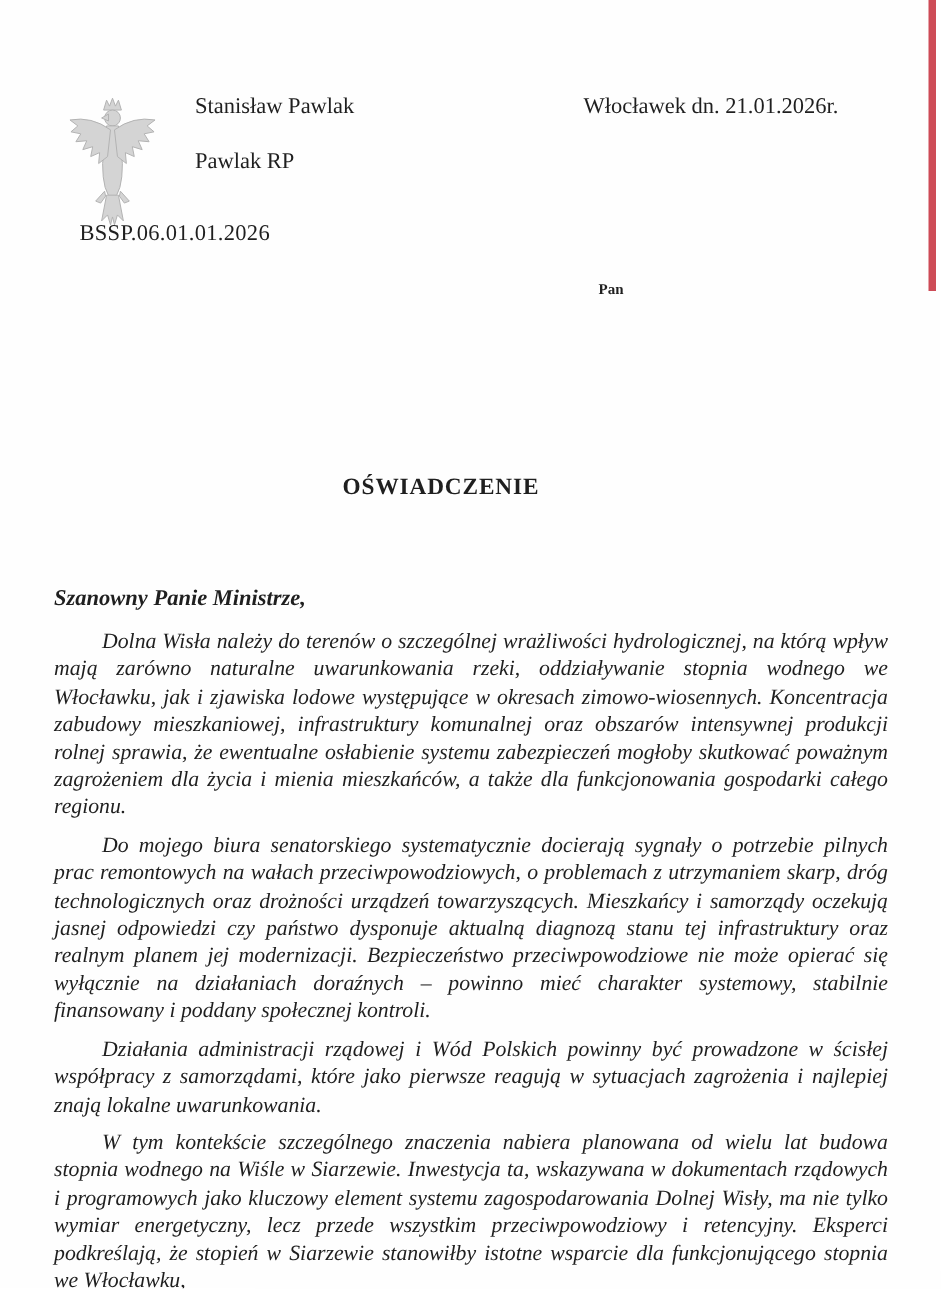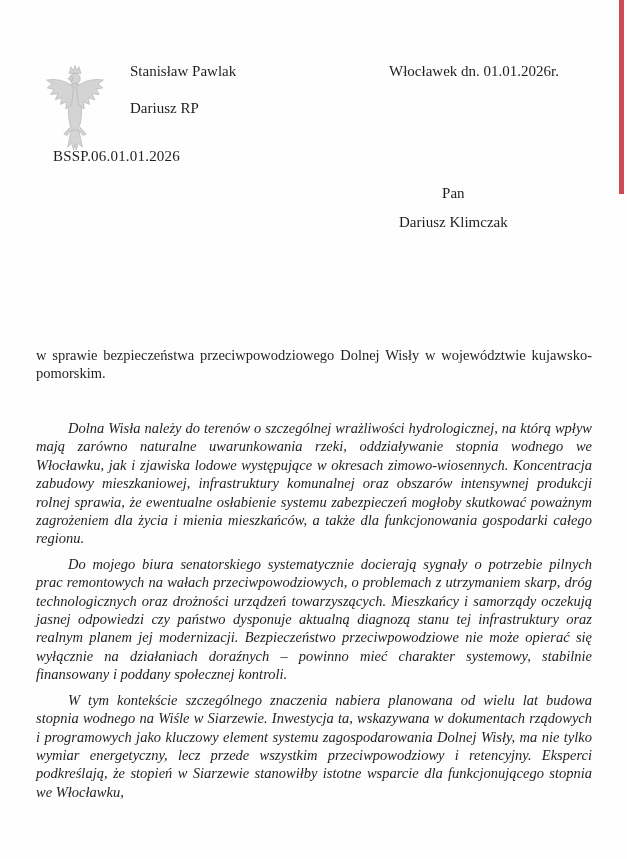--- a/index.html
+++ b/index.html
@@ -30,23 +30,22 @@
 
   
   .emblem { position: absolute; left: 44px; top: 56px; }
   .sender-name  { left: 130px; top: 63px;  font-size: 15px; }
   .sender-title { left: 130px; top: 100px; font-size: 15px; }
   .place-date   { left: 389px; top: 63px;  font-size: 15px; }
   .reference    { left: 53px;  top: 148px; font-size: 15px; font-weight: normal; letter-spacing: .2px; }
 
   .recipient {
     left: 399px; top: 179px;
-    font-size: 15px; font-weight: normal;
+    font-size: 10px; font-weight: bold;
     line-height: 29px;
-    text-align: center;
   }
 
   .doc-title {
     left: 16px; top: 316px; width: 556px;
     text-align: center;
     font-size: 15.5px; font-weight: bold;
     letter-spacing: .6px;
   }
 
   .subject {
@@ -89,32 +88,33 @@
         <path d="M45 36 Q26 22 4 26 L12 32 L5 38 L15 40 L10 48 L21 47 L17 56 L27 53 L25 63 L34 59 L33 70 L42 63 Z"></path>
         <path d="M49 36 Q68 22 90 26 L82 32 L89 38 L79 40 L84 48 L73 47 L77 56 L67 53 L69 63 L60 59 L61 70 L52 63 Z"></path>
         <path d="M41 102 L36 128 L42 122 L45 132 L47 124 L49 132 L52 122 L58 128 L53 102 Z"></path>
         <polygon points="39,98 30,108 35,110 40,103"></polygon>
         <polygon points="55,98 64,108 59,110 54,103"></polygon>
       </g>
     </svg>
   </span>
 
   <div class="abs sender-name">Stanisław Pawlak</div>
-  <div class="abs sender-title">Dariusz RP</div>
-  <div class="abs place-date">Włocławek dn. 01.01.2026r.</div>
+  <div class="abs sender-title">Pawlak RP</div>
+  <div class="abs place-date">Włocławek dn. 21.01.2026r.</div>
   <div class="abs reference">BSSP.06.01.01.2026</div>
 
   <div class="abs recipient">
     <div>Pan</div>
-    <div>Dariusz Klimczak</div>
   </div>
 
+  <div class="abs doc-title">OŚWIADCZENIE</div>
 
-  <div class="abs subject">w sprawie bezpieczeństwa przeciwpowodziowego Dolnej Wisły w województwie kujawsko-pomorskim.</div>
 
+  <div class="abs greeting">Szanowny Panie Ministrze,</div>
 
   <div class="abs letter-body">
     <p>Dolna Wisła należy do terenów o szczególnej wrażliwości hydrologicznej, na którą wpływ mają zarówno naturalne uwarunkowania rzeki, oddziaływanie stopnia wodnego we Włocławku, jak i zjawiska lodowe występujące w okresach zimowo-wiosennych. Koncentracja zabudowy mieszkaniowej, infrastruktury komunalnej oraz obszarów intensywnej produkcji rolnej sprawia, że ewentualne osłabienie systemu zabezpieczeń mogłoby skutkować poważnym zagrożeniem dla życia i mienia mieszkańców, a także dla funkcjonowania gospodarki całego regionu.</p>
     <p>Do mojego biura senatorskiego systematycznie docierają sygnały o potrzebie pilnych prac remontowych na wałach przeciwpowodziowych, o problemach z utrzymaniem skarp, dróg technologicznych oraz drożności urządzeń towarzyszących. Mieszkańcy i samorządy oczekują jasnej odpowiedzi czy państwo dysponuje aktualną diagnozą stanu tej infrastruktury oraz realnym planem jej modernizacji. Bezpieczeństwo przeciwpowodziowe nie może opierać się wyłącznie na działaniach doraźnych – powinno mieć charakter systemowy, stabilnie finansowany i poddany społecznej kontroli.</p>
+    <p>Działania administracji rządowej i Wód Polskich powinny być prowadzone w ścisłej współpracy z samorządami, które jako pierwsze reagują w sytuacjach zagrożenia i najlepiej znają lokalne uwarunkowania.</p>
     <p>W tym kontekście szczególnego znaczenia nabiera planowana od wielu lat budowa stopnia wodnego na Wiśle w Siarzewie. Inwestycja ta, wskazywana w dokumentach rządowych i programowych jako kluczowy element systemu zagospodarowania Dolnej Wisły, ma nie tylko wymiar energetyczny, lecz przede wszystkim przeciwpowodziowy i retencyjny. Eksperci podkreślają, że stopień w Siarzewie stanowiłby istotne wsparcie dla funkcjonującego stopnia we Włocławku,</p>
   </div>
 
 </div>
 
 </body></html>

